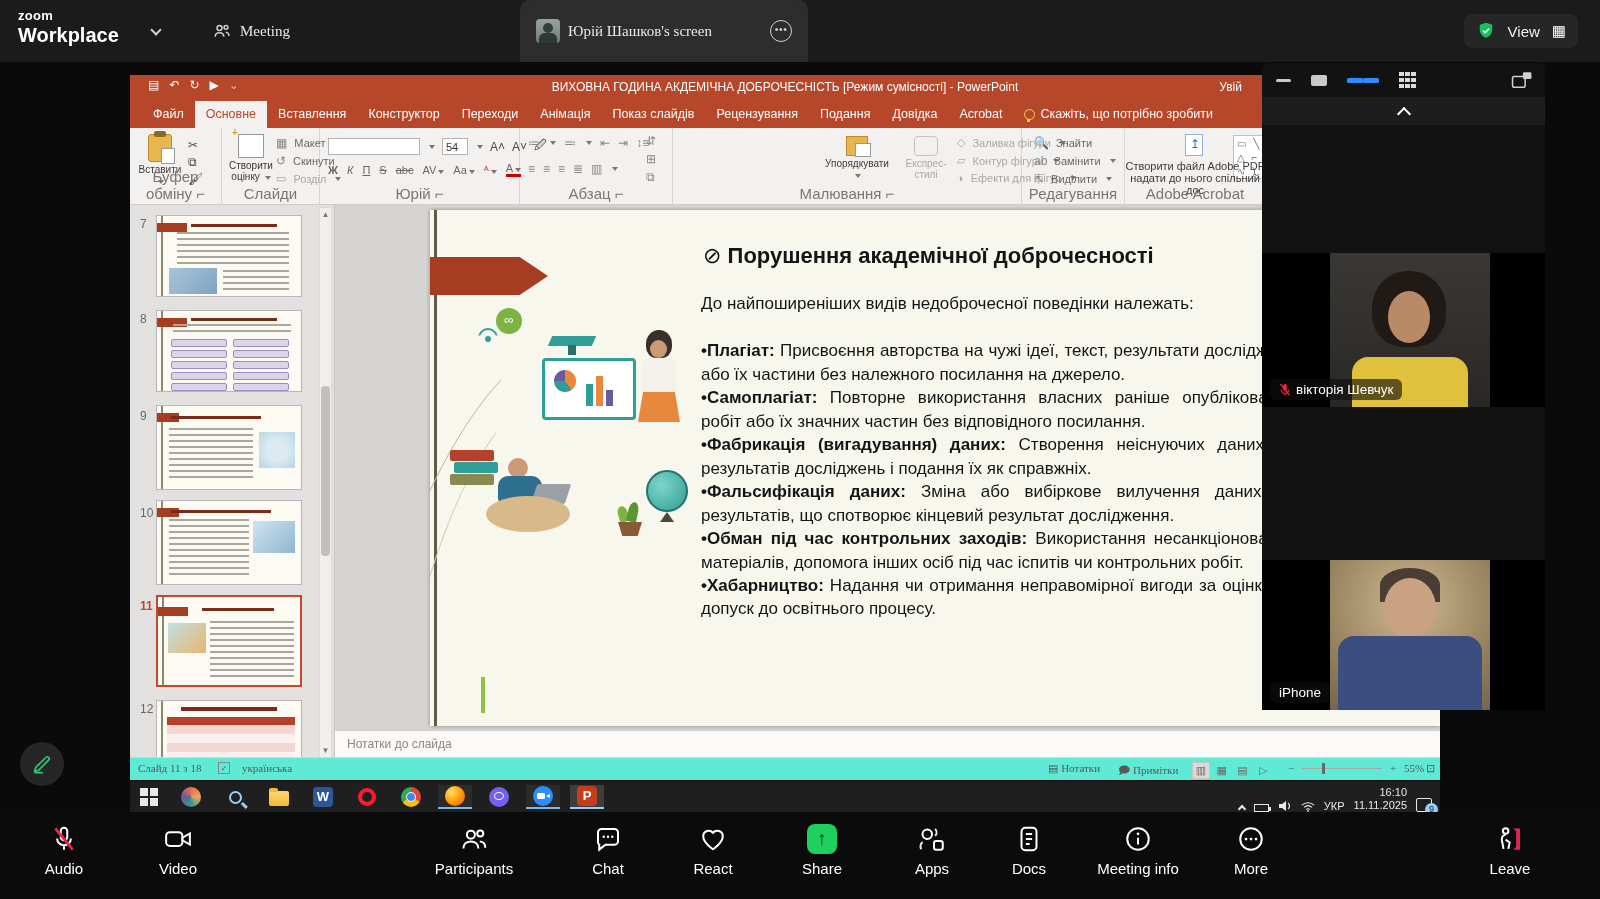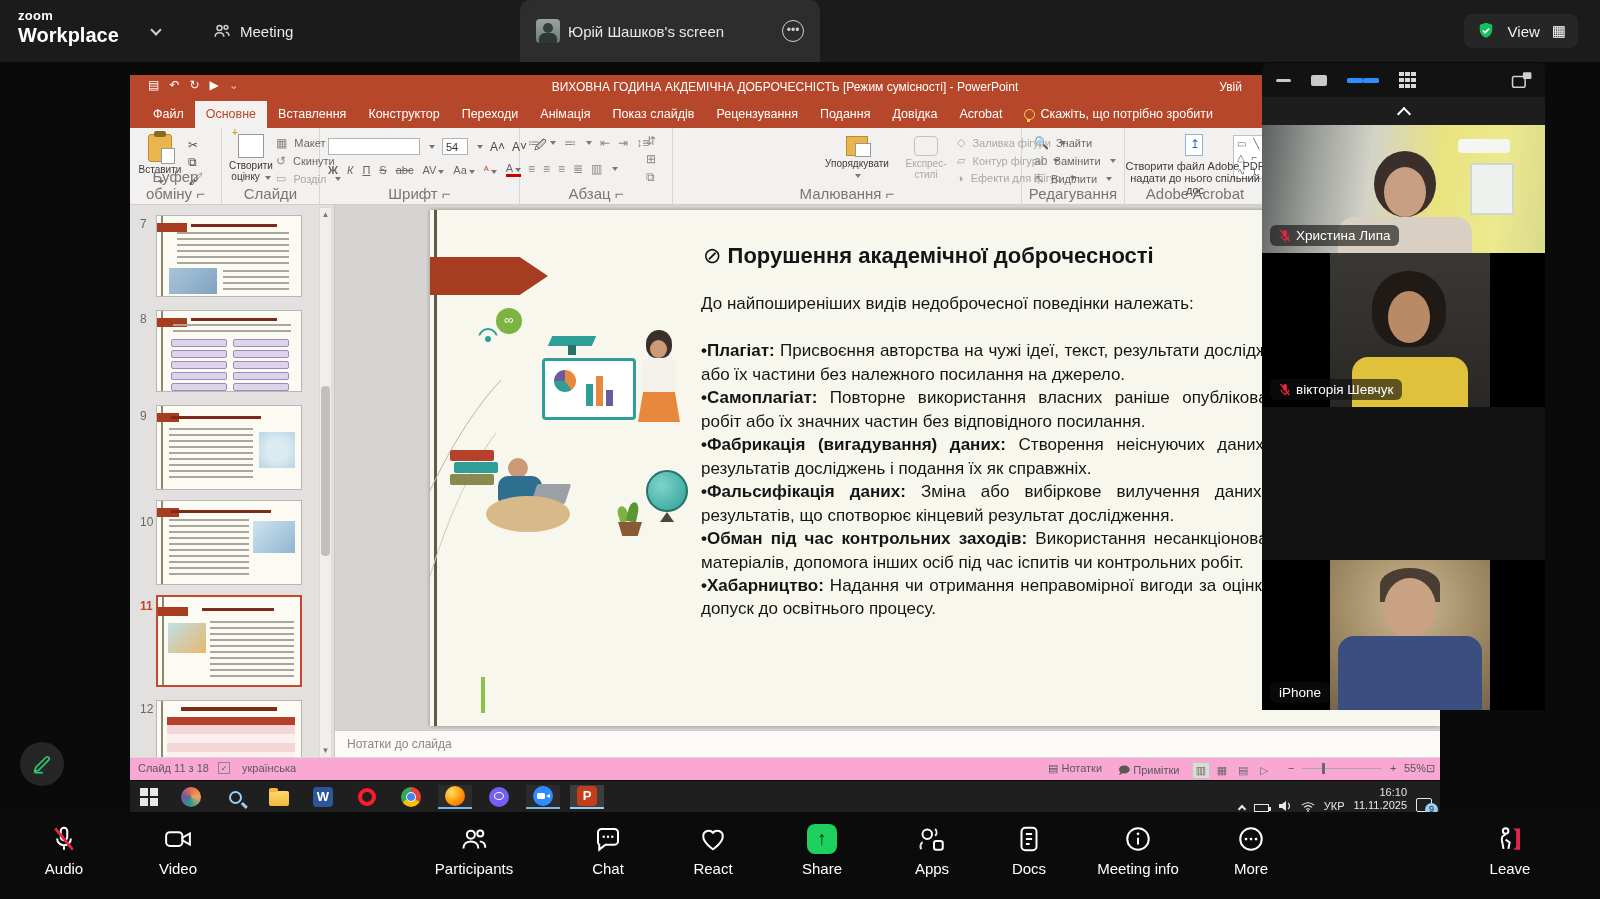--- a/index.html
+++ b/index.html
@@ -9,21 +9,21 @@
   .abs { position:absolute; }
 
   
   .topbar { position:absolute; left:0; top:0; width:1600px; height:62px; background:#1b1b1b; z-index:10; }
   .logo { position:absolute; left:18px; top:8px; color:#fff; }
   .logo .l1 { font-size:13px; font-weight:bold; letter-spacing:.3px; }
   .logo .l2 { font-size:20px; font-weight:bold; margin-top:1px; }
   .chev { display:inline-block; width:8px; height:8px; border-left:2px solid #cfcfcf; border-top:2px solid #cfcfcf; }
   .chev.down { transform:rotate(225deg); }
   .chev.up { transform:rotate(45deg); }
-  .toptab { position:absolute; top:0; height:62px; display:flex; align-items:center; gap:8px; color:#e8e8e8; font-size:15px; }
+  .toptab { position:absolute; top:0; height:62px; display:flex; align-items:center; gap:8px; color:#e8e8e8; font-size:15px;font-family:Liberation Serif, serif; }
   .tab-active { background:#2d2d2d; border-radius:10px 10px 0 0; padding:0 16px; }
   .avatar { width:24px; height:24px; border-radius:4px; background:linear-gradient(#9aa5a0,#6f7a74); position:relative; overflow:hidden; }
   .avatar:before { content:""; position:absolute; left:7px; top:4px; width:10px; height:10px; border-radius:50%; background:#33413a; }
   .avatar:after { content:""; position:absolute; left:3px; top:14px; width:18px; height:12px; border-radius:6px 6px 0 0; background:#2c3a33; }
   .ellipsis-btn { width:22px; height:22px; border:1.5px solid #cfcfcf; border-radius:50%; color:#cfcfcf; font-size:12px; line-height:19px; text-align:center; }
   .view-btn { position:absolute; right:22px; top:14px; height:34px; background:#262626; border-radius:8px; display:flex; align-items:center; gap:12px; padding:0 12px; color:#f0f0f0; font-size:15px; }
   .gridglyph { font-size:15px; color:#fff; }
 
   
   .share { position:absolute; left:130px; top:75px; width:1310px; height:737px; z-index:1; }
@@ -85,21 +85,21 @@
   .sbody p b { font-weight:bold; }
   .swoosh { position:absolute; border:1.5px solid transparent; border-left-color:#bcbaa0; border-radius:50%; }
   .greenbar { position:absolute; left:51px; top:467px; width:4px; height:36px; background:#8bc34a; }
 
   
   .illus { position:absolute; left:20px; top:90px; width:255px; height:300px; }
   .ill { position:absolute; }
 
   
   .notes { position:absolute; left:205px; top:655px; width:1105px; height:27px; background:#fbfaf9; border-top:1px solid #d0cdca; color:#8a8784; font-size:12px; padding:6px 0 0 12px; }
-  .statusbar { position:absolute; left:0; top:682px; width:1310px; height:23px; background:#f9a8d4; border-top:1px solid #d9d6d3; font-size:11px; color:#5a5856; }
+  .statusbar { position:absolute; left:0; top:682px; width:1310px; height:23px; background:#5eead4; border-top:1px solid #d9d6d3; font-size:11px; color:#5a5856;font-family:Liberation Serif, serif; }
   .stitem { position:absolute; top:4px; white-space:nowrap; }
   .viewico { display:inline-block; width:18px; text-align:center; color:#6a6866; font-size:11px; padding:1px 0; }
   .viewico.on { background:#dcdad7; border:1px solid #c6c3c0; }
   .sliderline { position:absolute; top:10px; height:1px; background:#a9a6a3; width:80px; }
   .sliderthumb { position:absolute; top:5px; width:3px; height:11px; background:#6a6866; }
 
   
   .wintask { position:absolute; left:0; top:706px; width:1310px; height:31px; background:#1f1f1f; }
   .tk { position:absolute; top:4px; width:34px; height:24px; display:flex; align-items:center; justify-content:center; }
   .tk.active { border-bottom:2px solid #76b9ed; background:#2b2b2b; }
@@ -273,21 +273,21 @@
             <b>Ж</b>
             <i>К</i>
             <u>П</u>
             <s>S</s>
             <s>abc</s>
             <span><span>AV</span><span class="ddown"></span></span>
             <span><span>Aa</span><span class="ddown"></span></span>
             <span style="color:#b7472a;">ᴬ<span class="ddown"></span></span>
             <span style="border-bottom:3px solid #c00;">A<span class="ddown"></span></span>
           </div>
-          <div class="rlabel"><span>Шрифт</span> ⌐</div>
+          <div class="rlabel"><span>Юрій</span> ⌐</div>
         </div>
 
         <div class="rgroup" style="left:390px; width:153px;">
           <div class="smallrow" style="left:8px; top:8px; gap:8px;">
             <span class="grayglyph">≔</span>
               <span class="ddown"></span>
             <span class="grayglyph">≕</span>
               <span class="ddown"></span>
             <span class="grayglyph">⇤</span>
             <span class="grayglyph">⇥</span>
@@ -405,21 +405,21 @@
 
         <span class="tnum" style="top:204px;">9</span>
         <div class="thumb" style="top:200px; height:85px;">
           <span class="tleft"></span>
             <span class="ttag" style="width:22px;"></span>
           <span class="ttitle" style="left:14px; top:10px; width:90px;"></span>
           <span class="tl" style="left:12px; top:22px; width:84px; height:54px;"></span>
           <span class="timg" style="left:102px; top:26px; width:36px; height:36px; background:radial-gradient(circle,#dcebf2 40%,#b8d4e4);"></span>
         </div>
 
-        <span class="tnum" style="top:310px;">10</span>
+        <span class="tnum" style="top:301px;">10</span>
         <div class="thumb" style="top:295px; height:85px;">
           <span class="tleft"></span>
             <span class="ttag" style="width:22px;"></span>
           <span class="ttitle" style="left:14px; top:9px; width:100px;"></span>
           <span class="tl" style="left:12px; top:18px; width:80px; height:26px;"></span>
           <span class="tl" style="left:12px; top:48px; width:80px; height:28px;"></span>
           <span class="timg" style="left:96px; top:20px; width:42px; height:32px; background:linear-gradient(135deg,#cfe3ef,#8fb6d2);"></span>
         </div>
 
         <span class="tnum sel" style="top:394px;">11</span>
@@ -633,37 +633,20 @@
         </span>
       <span class="popout"><svg width="22" height="18" viewBox="0 0 24 20">
             <rect x="1.5" y="6" width="14" height="12" rx="2" fill="none" stroke="#d0d0d0" stroke-width="1.7"></rect>
             <rect x="13" y="1.5" width="9.5" height="7.5" rx="1.5" fill="#d0d0d0"></rect>
           </svg></span>
     </div>
     <div class="collapse">
         <span class="chev up" style="border-color:#fff; width:10px; height:10px; margin-top:5px;"></span>
       </div>
 
-    <div class="tile" style="top:62px; height:128px;">
-      <div class="vid" style="left:0; width:283px; background:linear-gradient(97deg,#5c5f5e 0%,#9fa29d 20%,#d3d3c8 38%,#eae47e 62%,#ece98e 82%,#d9da8c 100%);">
-        <span class="abs" style="left:196px; top:14px; width:52px; height:14px; background:#f4f6f2; border-radius:4px;"></span>
-        <span class="abs" style="left:208px; top:38px; width:44px; height:52px; background:#eef2ee; border:2px solid #cfd6cc;"></span>
-        <span class="head" style="left:112px; top:26px; width:62px; height:66px; background:#3b2f2b;"></span>
-        <span class="head" style="left:122px; top:42px; width:42px; height:50px; background:#c99f83;"></span>
-        <span class="torso" style="left:76px; top:92px; width:134px; height:40px; background:#d9d0c3;"></span>
-      </div>
-      <span class="chip">
-        <svg width="12" height="14" viewBox="0 0 16 18">
-            <rect x="5.5" y="1" width="5" height="9" rx="2.5" fill="#e8283c"></rect>
-            <path d="M3 8.5a5 5 0 0 0 10 0M8 13v3.5" stroke="#e8283c" stroke-width="1.6" fill="none"></path>
-            <line x1="2" y1="1" x2="14" y2="16" stroke="#e8283c" stroke-width="1.8"></line>
-          </svg>
-        <span>Христина Липа</span>
-      </span>
-    </div>
 
     <div class="tile" style="top:190px; height:154px;">
       <div class="vid" style="left:68px; width:160px; background:linear-gradient(#3a3834,#2a2824);">
         <span class="head" style="left:42px; top:18px; width:74px; height:76px; background:#201a17; border-radius:48% 48% 42% 42%;"></span>
         <span class="head" style="left:58px; top:38px; width:42px; height:52px; background:#b98a66;"></span>
         <span class="torso" style="left:22px; top:104px; width:116px; height:50px; background:#dfc13c;"></span>
       </div>
       <span class="chip">
         <svg width="12" height="14" viewBox="0 0 16 18">
             <rect x="5.5" y="1" width="5" height="9" rx="2.5" fill="#e8283c"></rect>

